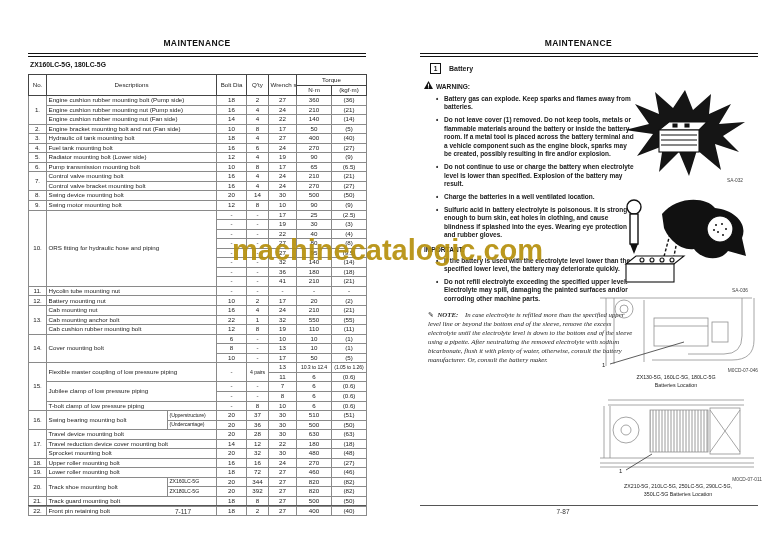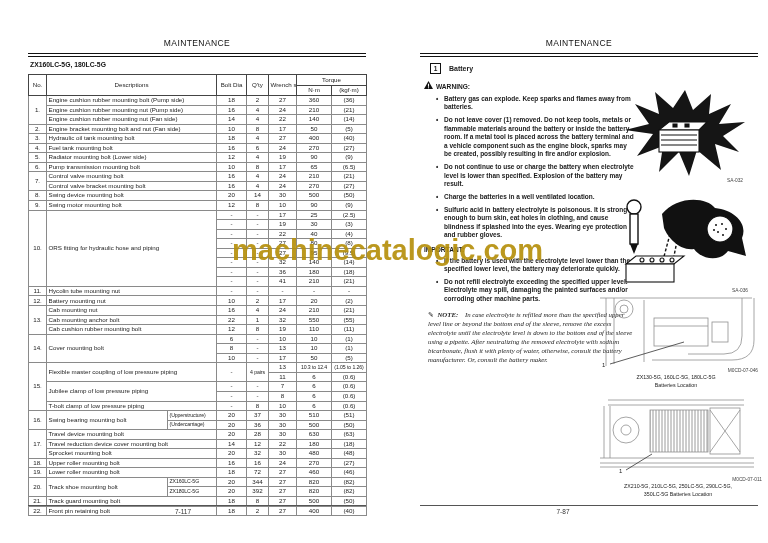--- a/index.html
+++ b/index.html
@@ -1,21 +1,21 @@
 <!DOCTYPE html>
 <html><head>
 <meta charset="utf-8">
 <style>
   html,body{margin:0;padding:0;}
   body{width:768px;height:543px;background:#ffffff;position:relative;overflow:hidden;
        font-family:"Liberation Sans",sans-serif;color:#1a1a1a;}
   .page{position:absolute;top:38px;width:338px;}
   #left-page{left:28px;}
   #right-page{left:420px;}
-  .pg-header{font-weight:400;font-size:8.5px;letter-spacing:.4px;color:#111;}
+  .pg-header{font-weight:700;font-size:8.5px;letter-spacing:.4px;color:#111;}
   #left-page .pg-header{text-align:center;}
   #right-page .pg-header{width:192px;text-align:right;}
   .pg-rule{position:absolute;left:0;top:15px;width:338px;height:2px;
            border-top:1.7px solid #111;border-bottom:0.7px solid #111;}
   .subtitle{position:absolute;left:2px;top:23px;font-size:6.8px;font-weight:700;color:#111;}
 
   
   #torque-table{position:absolute;left:0;top:36px;border-collapse:collapse;table-layout:fixed;
     width:338px;font-size:6.2px;line-height:1.05;color:#1c1c1c;border:1.4px solid #222;}
   #torque-table th,#torque-table td{border:0.7px solid #8a8a8a;padding:0 1.5px;text-align:center;

